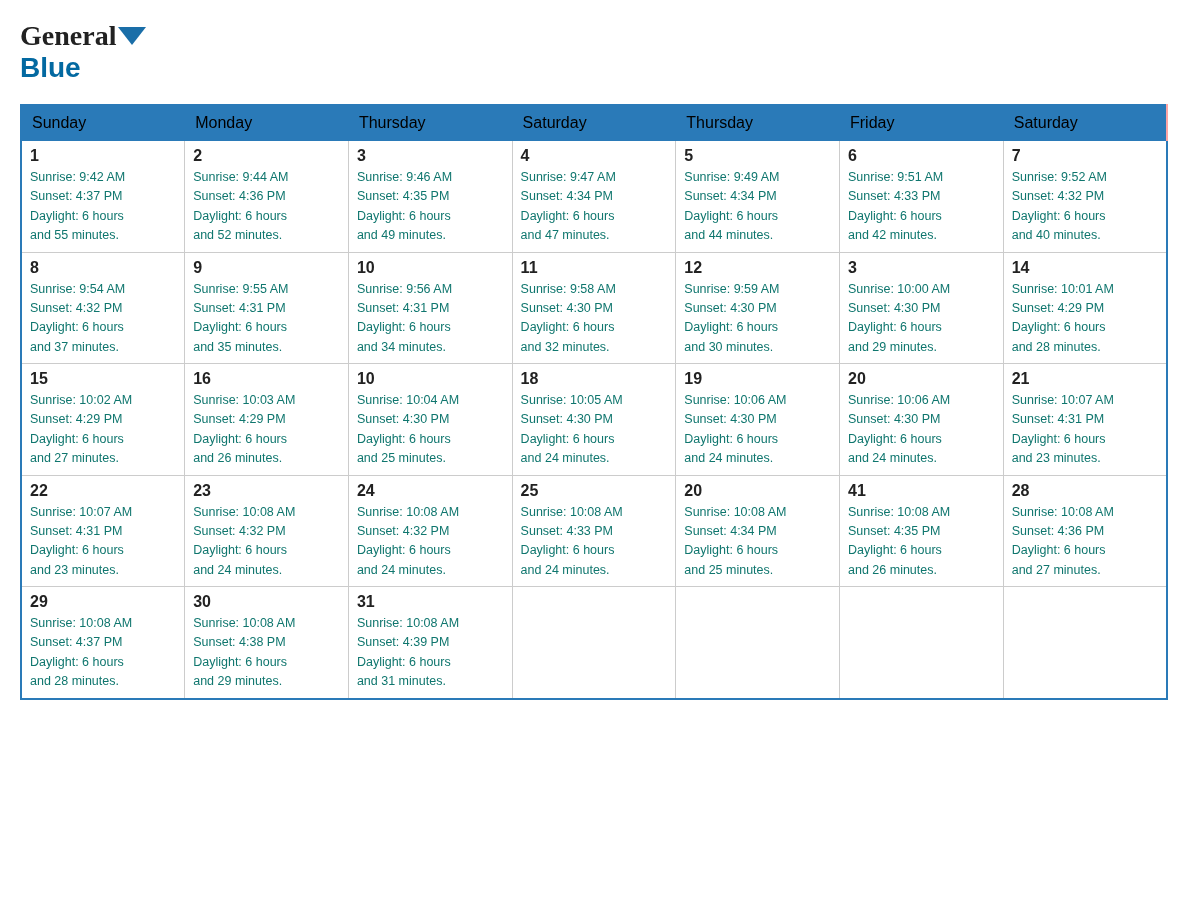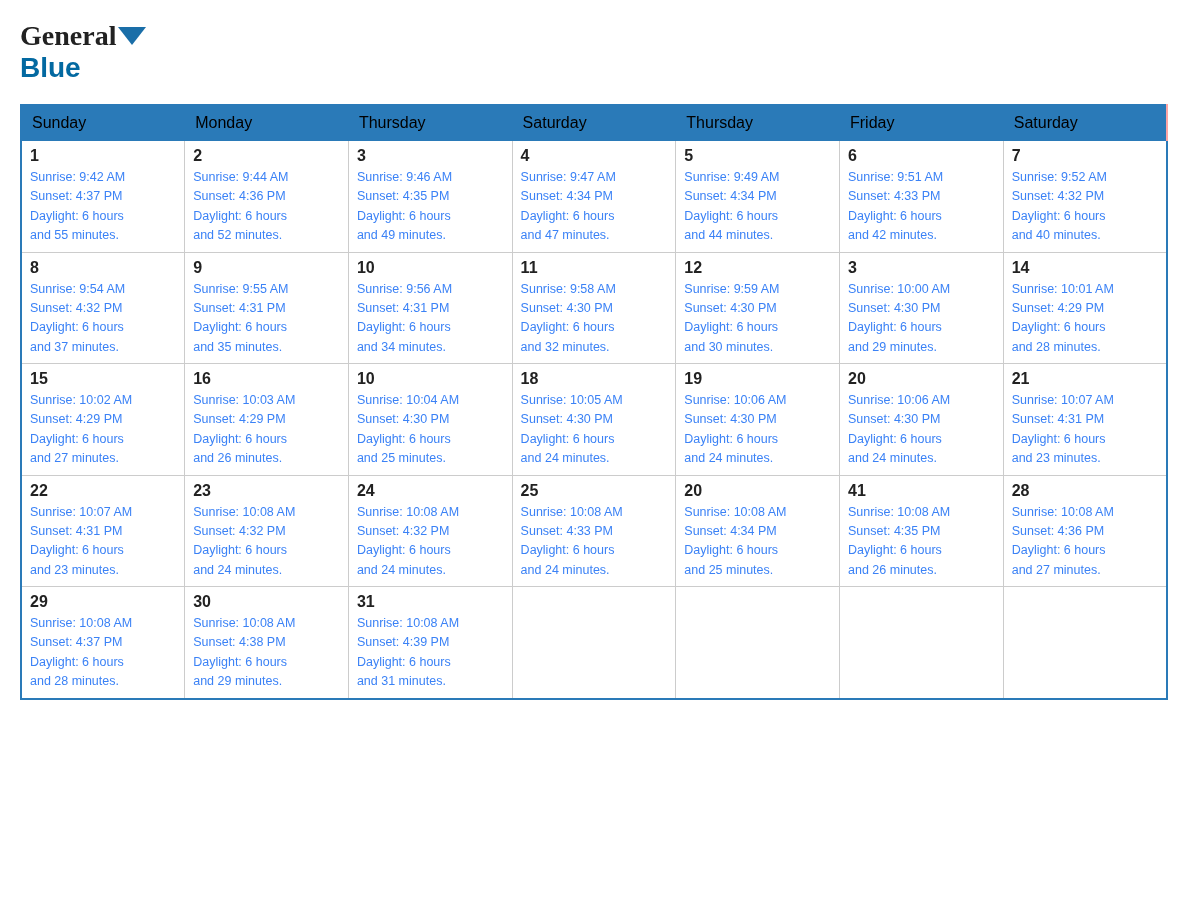--- a/index.html
+++ b/index.html
@@ -86,21 +86,21 @@
     td .day-num {
       font-size: 16px;
       font-weight: bold;
       color: #222;
       display: block;
       margin-bottom: 3px;
     }
     td .day-info {
       font-size: 12.5px;
       line-height: 1.55;
-      color: #3b82f6;
+      color: #0f766e;
     }
     tr:last-child td {
       border-bottom: 2px solid #2a7ab8;
       margin-top: 21px;
     }
     thead tr th:first-child {
       border-left: 2px solid #2a7ab8;
     }
     thead tr th:last-child {
       border-right: 2px solid #fca5a5;

